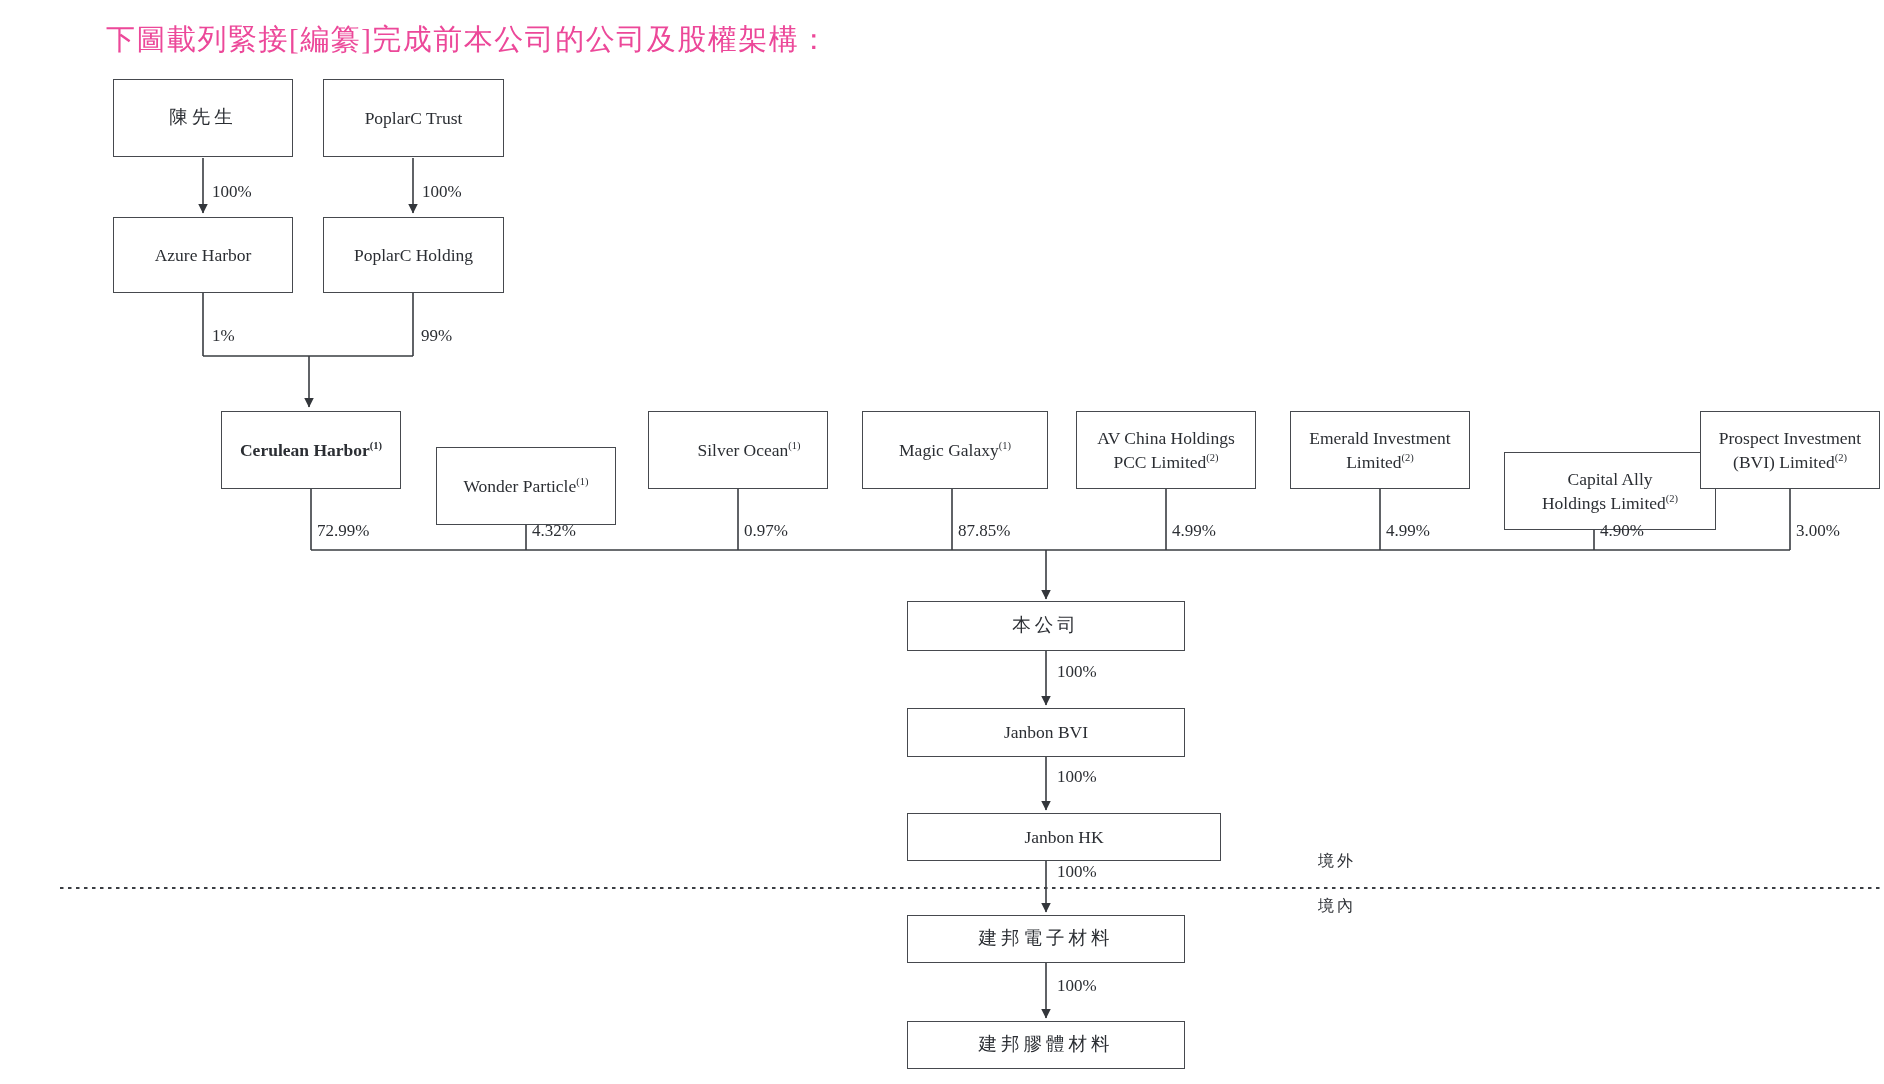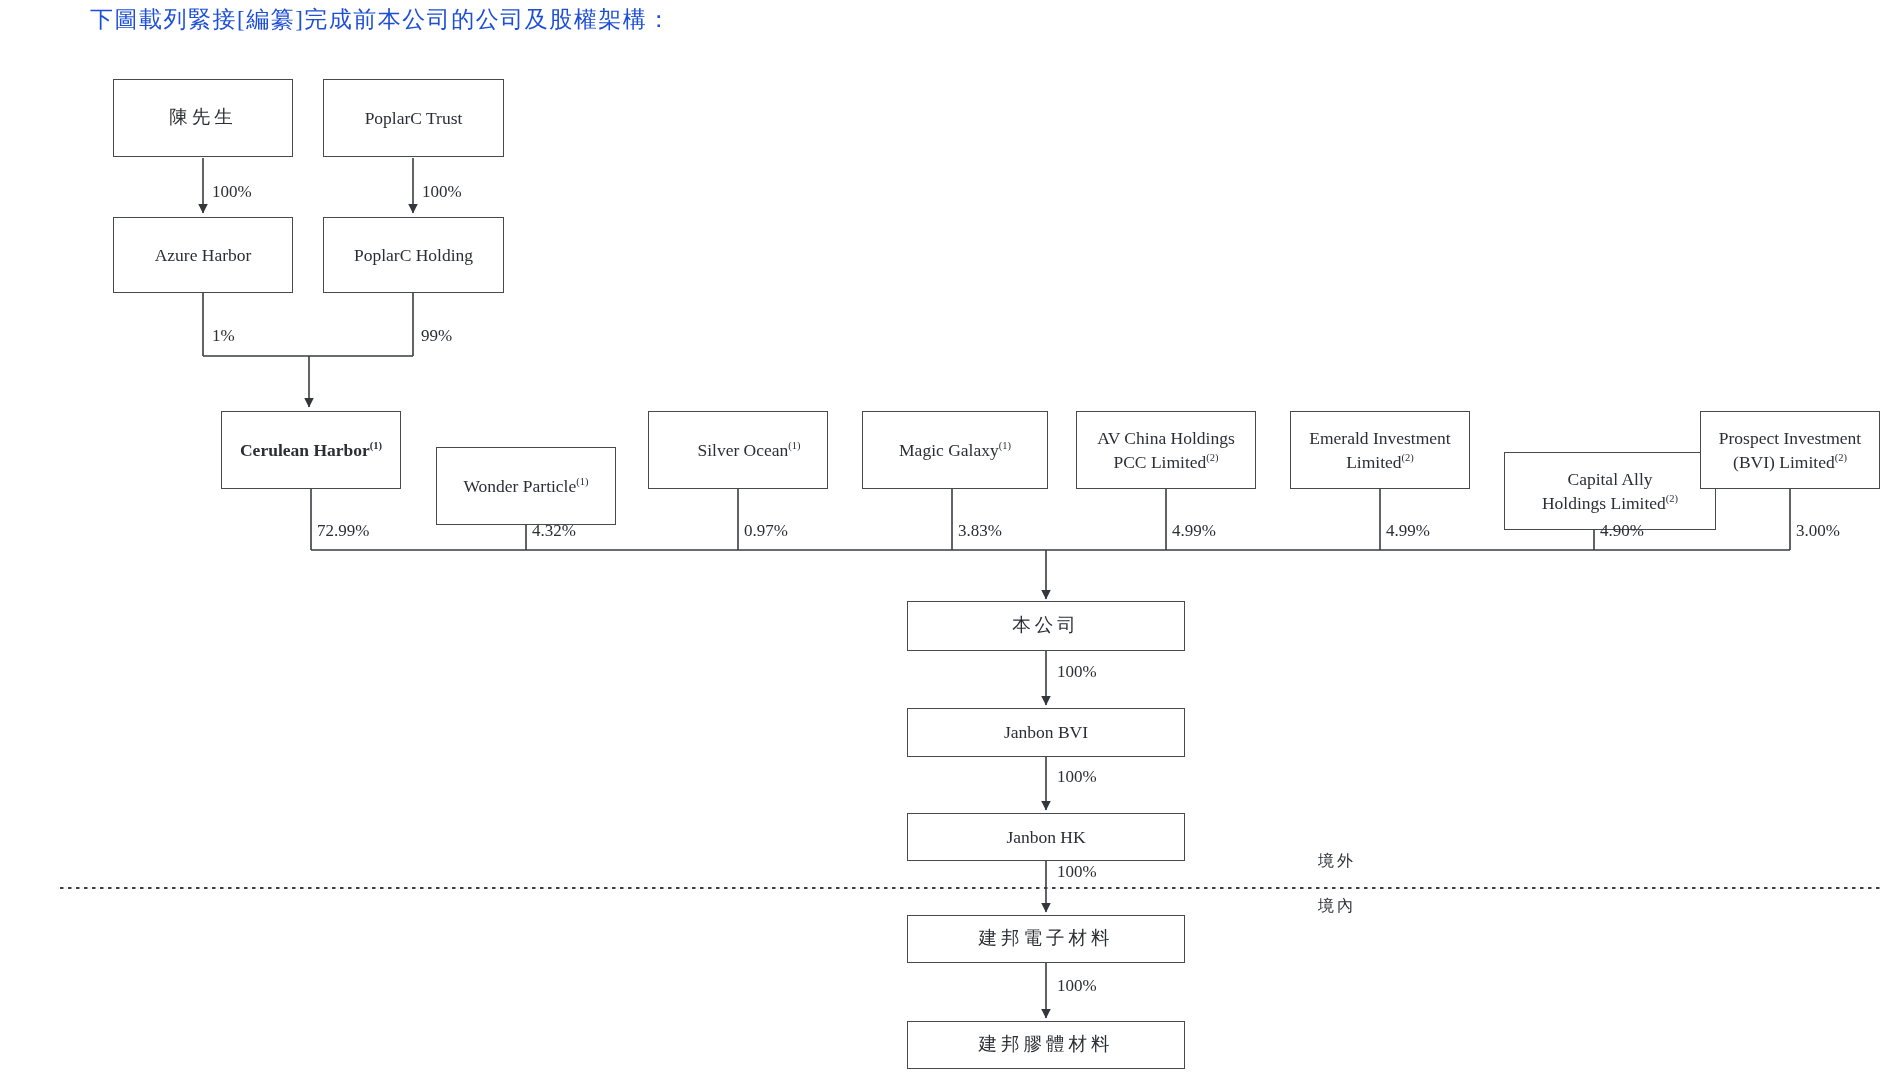--- a/index.html
+++ b/index.html
@@ -13,25 +13,25 @@
     width: 1884px;
     height: 1084px;
     background: #ffffff;
     overflow: hidden;
     color: #2b2e33;
   }
   .title {
     position: absolute;
     left: 90px;
     top: 4px;
-    margin: 0;
-    font-size: 23px;
+    margin: 16px;
+    font-size: 29px;
     font-weight: 400;
     letter-spacing: 1.5px;
-    color: #1d4ed8;
+    color: #ec4899;
     white-space: nowrap;
   }
   .wires {
     position: absolute;
     left: 0;
     top: 0;
     width: 1884px;
     height: 1084px;
   }
   .node {
@@ -156,37 +156,37 @@
   <div class="node sh two-line" style="left:1504px; top:411px; width:212px; height:78px;margin-top:41px;">
     <div><span>Capital Ally</span><span class="l2"><span>Holdings Limited</span><sup>(2)</sup></span></div>
   </div>
   <div class="node sh two-line" style="left:1700px; top:411px; width:180px; height:78px;">
     <div><span>Prospect Investment</span><span class="l2"><span>(BVI) Limited</span><sup>(2)</sup></span></div>
   </div>
 
   <div class="pct" style="left:317px; top:521px;">72.99%</div>
   <div class="pct" style="left:532px; top:521px;">4.32%</div>
   <div class="pct" style="left:744px; top:521px;">0.97%</div>
-  <div class="pct" style="left:958px; top:521px;">3.83%</div>
+  <div class="pct" style="left:958px; top:521px;">87.85%</div>
   <div class="pct" style="left:1172px; top:521px;">4.99%</div>
   <div class="pct" style="left:1386px; top:521px;">4.99%</div>
   <div class="pct" style="left:1600px; top:521px;">4.90%</div>
   <div class="pct" style="left:1796px; top:521px;">3.00%</div>
 
   <div class="node" style="left:907px; top:601px; width:278px; height:50px;">
       <span class="zh">本公司</span>
     </div>
   <div class="pct" style="left:1057px; top:662px;">100%</div>
 
   <div class="node" style="left:907px; top:708px; width:278px; height:49px;">
       <span>Janbon BVI</span>
     </div>
   <div class="pct" style="left:1057px; top:767px;">100%</div>
 
-  <div class="node" style="left:907px; top:813px; width:278px; height:48px;">
+  <div class="node" style="left:907px; top:813px; width:314px; height:48px;">
       <span>Janbon HK</span>
     </div>
   <div class="pct" style="left:1057px; top:862px;">100%</div>
 
   <div class="region" style="left:1318px; top:851px;">境外</div>
   <div class="region" style="left:1318px; top:896px;">境內</div>
 
   <div class="node" style="left:907px; top:915px; width:278px; height:48px;">
       <span class="zh">建邦電子材料</span>
     </div>

